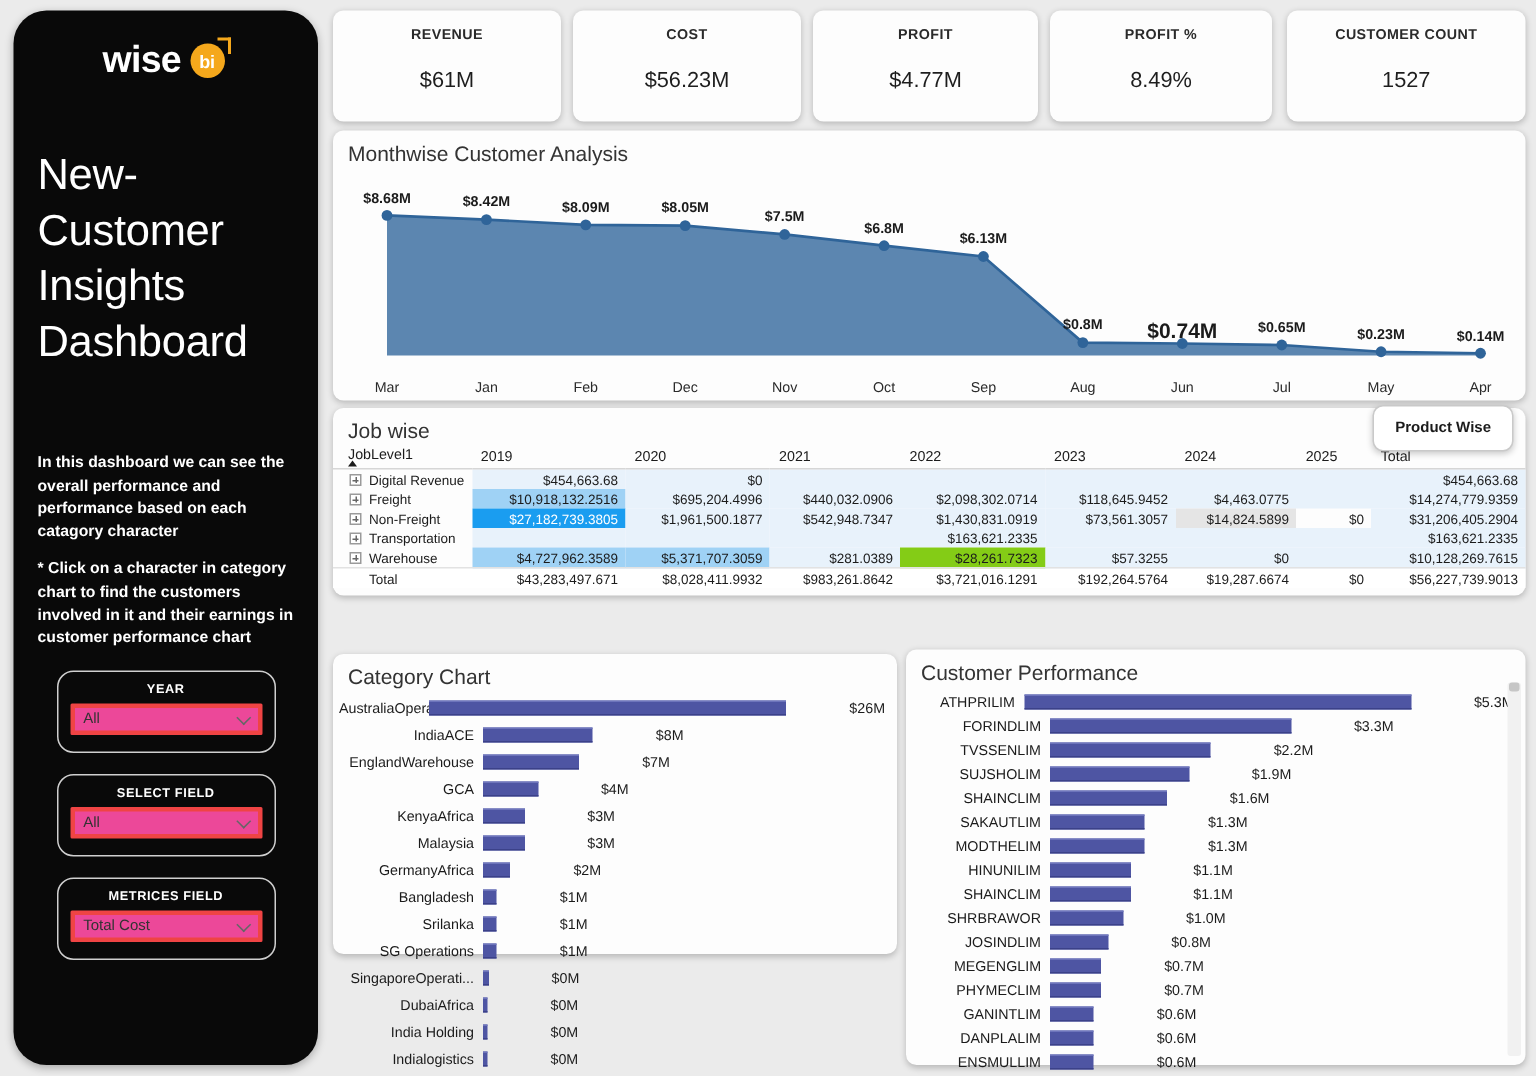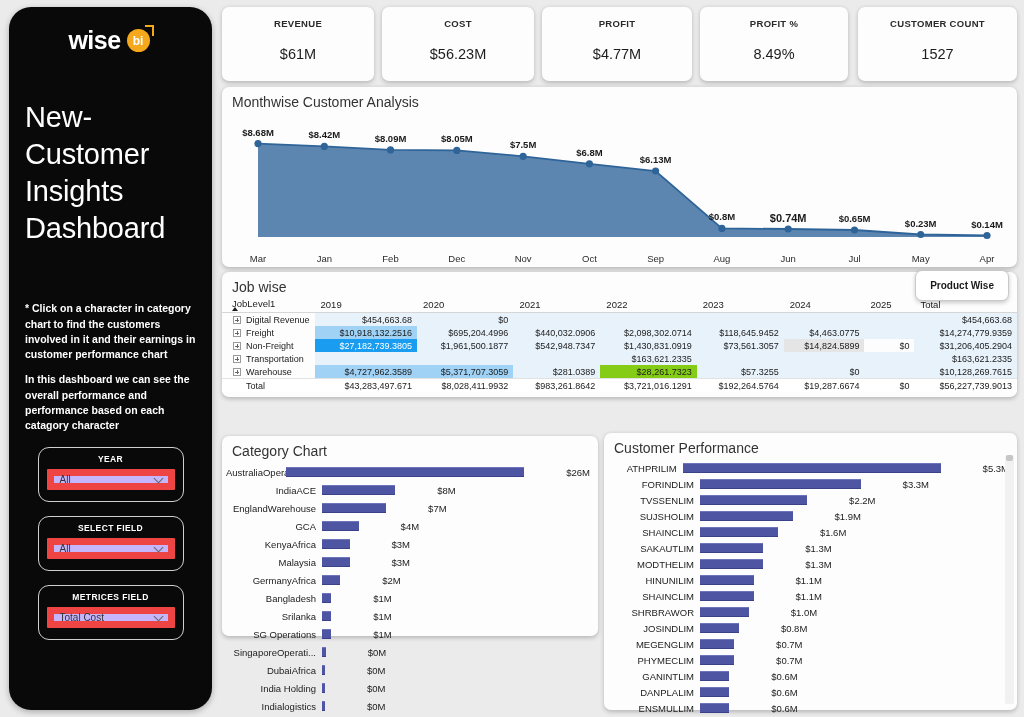--- a/index.html
+++ b/index.html
@@ -59,21 +59,21 @@
     padding: 6px 8px 11px 8px;
     background: #090909;
   }
   .filter-box:first-of-type { margin-top: 24px; }
   .filter-label {
     color: #fff; font-size: 8.5px; font-weight: bold;
     text-align: center; letter-spacing: .4px; margin-bottom: 5px;
   }
   .filter-select {
     position: relative;
-    background: #c4b5fd; border: 7px solid #ef4444;
+    background: #ec4899; border: 3px solid #ef4444;
     height: 21px; border-radius: 1px;
     display: flex; align-items: center;
     padding: 0 6px;
     font-size: 10px; color: #333;
   }
   .chev {
     position: absolute; right: 6px; top: 50%;
     width: 7px; height: 7px; margin-top: -5px;
     border-right: 1.3px solid #666; border-bottom: 1.3px solid #666;
     transform: rotate(45deg);
@@ -179,22 +179,22 @@
       </span>
     </div>
 
     <div class="dash-title">
       <div>New-Customer</div>
       <div>Insights</div>
       <div>Dashboard</div>
     </div>
 
     <div class="desc">
+      <p>In this dashboard we can see the overall performance and performance based on each catagory  character</p>
       <p>* Click on a character in category chart to find the customers involved in it and their earnings in customer performance chart</p>
-      <p>In this dashboard we can see the overall performance and performance based on each catagory  character</p>
     </div>
 
     <div class="filter-box">
       <div class="filter-label">YEAR</div>
       <div class="filter-select">
         <span>All</span>
         <span class="chev"></span>
       </div>
     </div>
 
@@ -236,21 +236,21 @@
         </svg>
       <div id="area-labels">
           <div style="position: absolute; font-size: 9.5px; font-weight: bold; color: rgb(27, 27, 27); white-space: nowrap; transform: translateX(-50%); left: 36px; top: 16.6px;">$8.68M</div>
           <div style="position: absolute; font-size: 9.5px; font-weight: bold; color: rgb(27, 27, 27); white-space: nowrap; transform: translateX(-50%); left: 102.3px; top: 19.4px;">$8.42M</div>
           <div style="position: absolute; font-size: 9.5px; font-weight: bold; color: rgb(27, 27, 27); white-space: nowrap; transform: translateX(-50%); left: 168.5px; top: 22.9px;">$8.09M</div>
           <div style="position: absolute; font-size: 9.5px; font-weight: bold; color: rgb(27, 27, 27); white-space: nowrap; transform: translateX(-50%); left: 234.8px; top: 23.4px;">$8.05M</div>
           <div style="position: absolute; font-size: 9.5px; font-weight: bold; color: rgb(27, 27, 27); white-space: nowrap; transform: translateX(-50%); left: 301.1px; top: 29.3px;">$7.5M</div>
           <div style="position: absolute; font-size: 9.5px; font-weight: bold; color: rgb(27, 27, 27); white-space: nowrap; transform: translateX(-50%); left: 367.4px; top: 36.8px;">$6.8M</div>
           <div style="position: absolute; font-size: 9.5px; font-weight: bold; color: rgb(27, 27, 27); white-space: nowrap; transform: translateX(-50%); left: 433.6px; top: 44px;">$6.13M</div>
           <div style="position: absolute; font-size: 9.5px; font-weight: bold; color: rgb(27, 27, 27); white-space: nowrap; transform: translateX(-50%); left: 499.9px; top: 101.4px;">$0.8M</div>
-          <div style="position: absolute; font-size: 11px; font-weight: bold; color: rgb(27, 27, 27); white-space: nowrap; transform: translateX(-50%); left: 566.2px; top: 102px;">$0.74M</div>
+          <div style="position: absolute; font-size: 14px; font-weight: bold; color: rgb(27, 27, 27); white-space: nowrap; transform: translateX(-50%); left: 566.2px; top: 102px;">$0.74M</div>
           <div style="position: absolute; font-size: 9.5px; font-weight: bold; color: rgb(27, 27, 27); white-space: nowrap; transform: translateX(-50%); left: 632.5px; top: 103px;">$0.65M</div>
           <div style="position: absolute; font-size: 9.5px; font-weight: bold; color: rgb(27, 27, 27); white-space: nowrap; transform: translateX(-50%); left: 698.7px; top: 107.5px;">$0.23M</div>
           <div style="position: absolute; font-size: 9.5px; font-weight: bold; color: rgb(27, 27, 27); white-space: nowrap; transform: translateX(-50%); left: 765px; top: 108.5px;">$0.14M</div>
         </div>
     </div>
     <div class="months" id="area-months">
         <div class="month" style="left: 36px; top: 4px;">Mar</div>
         <div class="month" style="left: 102.3px; top: 4px;">Jan</div>
         <div class="month" style="left: 168.5px; top: 4px;">Feb</div>
         <div class="month" style="left: 234.8px; top: 4px;">Dec</div>

